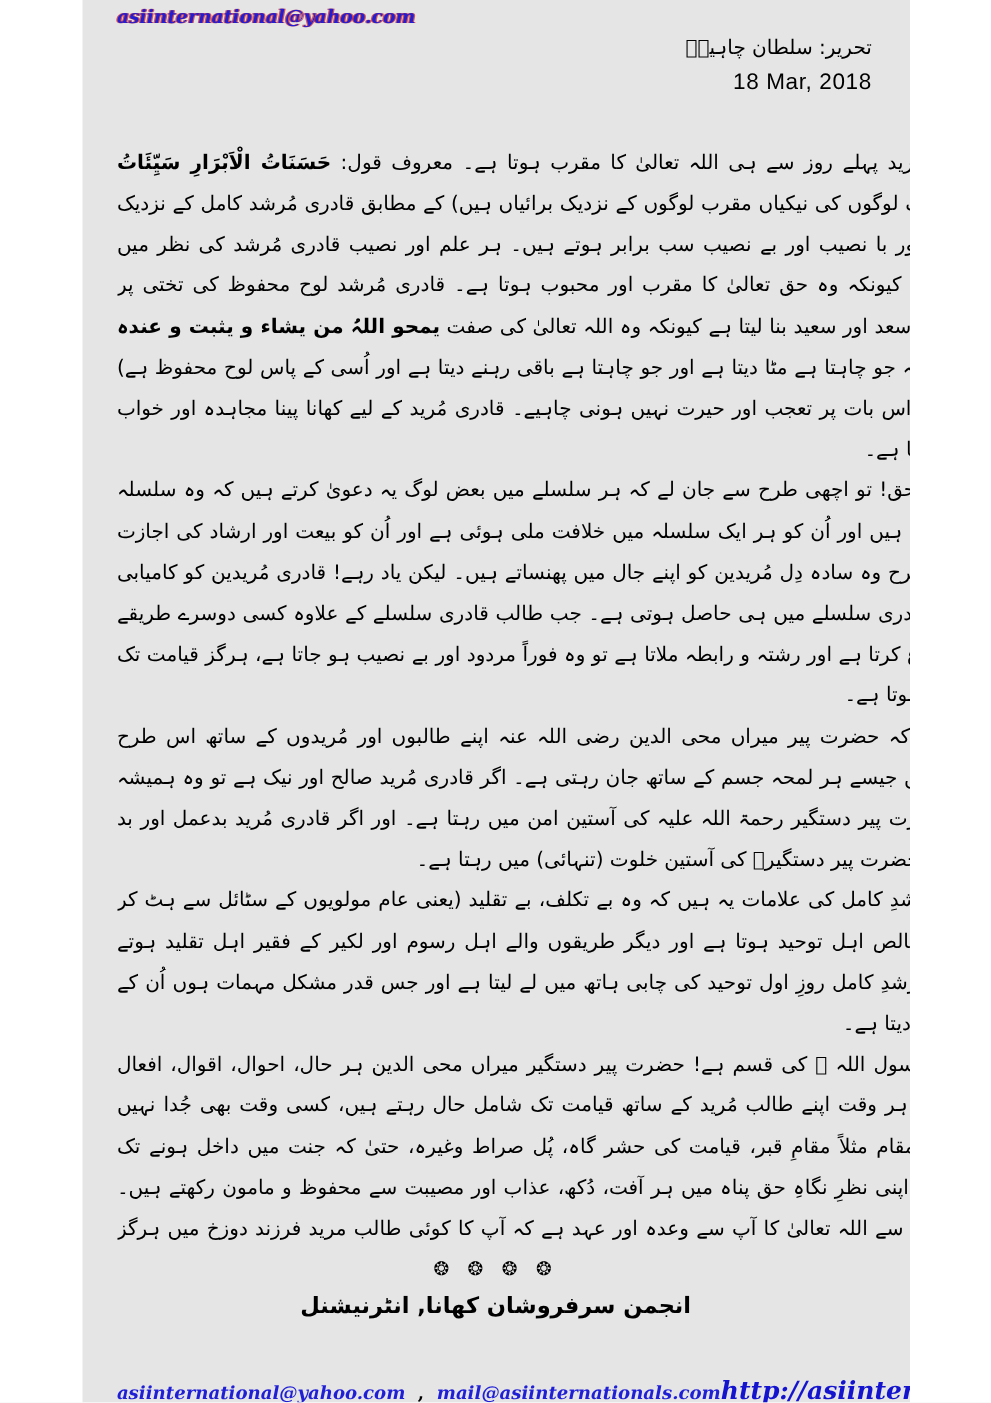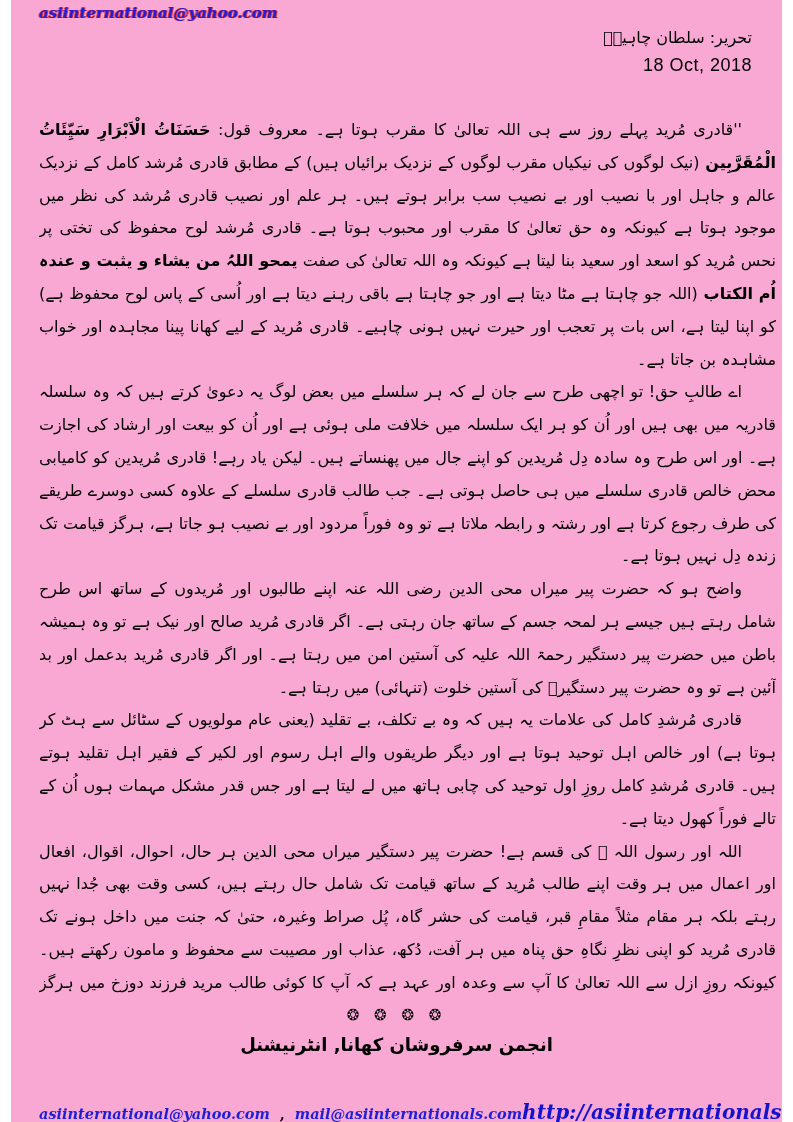--- a/index.html
+++ b/index.html
@@ -1,21 +1,21 @@
 <!DOCTYPE html>
 <html lang="ur"><head>
 <meta charset="utf-8">
 <style>
   * { margin:0; padding:0; box-sizing:border-box; }
   html,body { background:#fff; }
   .page {
     position:relative;
-    width:771px; height:1122px;
+    width:662px; height:1122px;
     margin:0 auto;
-    background:#f9a8d4;
+    background:#e5e5e5;
     overflow:hidden;
     font-family:"DejaVu Sans", sans-serif;
     color:#000;
   }
 
   
   .email-top {
     position:absolute; top:4px; left:28px;
     font-family:"DejaVu Serif", serif;
     font-style:italic; font-weight:bold;
@@ -85,21 +85,21 @@
 </style>
 </head>
 <body>
 
 <div class="page">
 
   <a href="#" class="email-top">asiinternational@yahoo.com</a>
 
 
   <div class="byline">تحریر: سلطان چاہیےؒ</div>
-  <div class="date">18 Oct, 2018</div>
+  <div class="date">18 Mar, 2018</div>
 
 
   <div class="body-text">
     <p><span>''قادری مُرید پہلے روز سے ہی اللہ تعالیٰ کا مقرب ہوتا ہے۔ معروف قول: </span><span class="seg-bold">حَسَنَاتُ الْاَبْرَارِ سَیِّئَاتُ الْمُقَرَّبِین </span><span>(نیک لوگوں کی نیکیاں مقرب لوگوں کے نزدیک برائیاں ہیں) کے مطابق قادری مُرشد کامل کے نزدیک عالم و جاہل اور با نصیب اور بے نصیب سب برابر ہوتے ہیں۔ ہر علم اور نصیب قادری مُرشد کی نظر میں موجود ہوتا ہے کیونکہ وہ حق تعالیٰ کا مقرب اور محبوب ہوتا ہے۔ قادری مُرشد لوح محفوظ کی تختی پر نحس مُرید کو اسعد اور سعید بنا لیتا ہے کیونکہ وہ اللہ تعالیٰ کی صفت </span><span class="seg-bold">یمحو اللہُ من یشاء و یثبت و عندہ اُم الکتاب </span><span>(اللہ جو چاہتا ہے مٹا دیتا ہے اور جو چاہتا ہے باقی رہنے دیتا ہے اور اُسی کے پاس لوح محفوظ ہے) کو اپنا لیتا ہے، اس بات پر تعجب اور حیرت نہیں ہونی چاہیے۔ قادری مُرید کے لیے کھانا پینا مجاہدہ اور خواب مشاہدہ بن جاتا ہے۔</span></p>
     <p><span>اے طالبِ حق! تو اچھی طرح سے جان لے کہ ہر سلسلے میں بعض لوگ یہ دعویٰ کرتے ہیں کہ وہ سلسلہ قادریہ میں بھی ہیں اور اُن کو ہر ایک سلسلہ میں خلافت ملی ہوئی ہے اور اُن کو بیعت اور ارشاد کی اجازت ہے۔ اور اس طرح وہ سادہ دِل مُریدین کو اپنے جال میں پھنساتے ہیں۔ لیکن یاد رہے! قادری مُریدین کو کامیابی محض خالص قادری سلسلے میں ہی حاصل ہوتی ہے۔ جب طالب قادری سلسلے کے علاوہ کسی دوسرے طریقے کی طرف رجوع کرتا ہے اور رشتہ و رابطہ ملاتا ہے تو وہ فوراً مردود اور بے نصیب ہو جاتا ہے، ہرگز قیامت تک زندہ دِل نہیں ہوتا ہے۔</span></p>
     <p><span>واضح ہو کہ حضرت پیر میراں محی الدین رضی اللہ عنہ اپنے طالبوں اور مُریدوں کے ساتھ اس طرح شامل رہتے ہیں جیسے ہر لمحہ جسم کے ساتھ جان رہتی ہے۔ اگر قادری مُرید صالح اور نیک ہے تو وہ ہمیشہ باطن میں حضرت پیر دستگیر رحمۃ اللہ علیہ کی آستین امن میں رہتا ہے۔ اور اگر قادری مُرید بدعمل اور بد آئین ہے تو وہ حضرت پیر دستگیرؒ کی آستین خلوت (تنہائی) میں رہتا ہے۔</span></p>
     <p><span>قادری مُرشدِ کامل کی علامات یہ ہیں کہ وہ بے تکلف، بے تقلید (یعنی عام مولویوں کے سٹائل سے ہٹ کر ہوتا ہے) اور خالص اہل توحید ہوتا ہے اور دیگر طریقوں والے اہل رسوم اور لکیر کے فقیر اہل تقلید ہوتے ہیں۔ قادری مُرشدِ کامل روزِ اول توحید کی چابی ہاتھ میں لے لیتا ہے اور جس قدر مشکل مہمات ہوں اُن کے تالے فوراً کھول دیتا ہے۔</span></p>
     <p><span>اللہ اور رسول اللہ ﷺ کی قسم ہے! حضرت پیر دستگیر میراں محی الدین ہر حال، احوال، اقوال، افعال اور اعمال میں ہر وقت اپنے طالب مُرید کے ساتھ قیامت تک شامل حال رہتے ہیں، کسی وقت بھی جُدا نہیں رہتے بلکہ ہر مقام مثلاً مقامِ قبر، قیامت کی حشر گاہ، پُل صراط وغیرہ، حتیٰ کہ جنت میں داخل ہونے تک قادری مُرید کو اپنی نظرِ نگاہِ حق پناہ میں ہر آفت، دُکھ، عذاب اور مصیبت سے محفوظ و مامون رکھتے ہیں۔ کیونکہ روزِ ازل سے اللہ تعالیٰ کا آپ سے وعدہ اور عہد ہے کہ آپ کا کوئی طالب مرید فرزند دوزخ میں ہرگز داخل نہیں ہوگا۔ آپؓ نے اللہ تعالیٰ سے ستر بارہ منظوری لینے کے بعد یہ فرمان جاری فرمایا: </span></p>
   </div>
 

